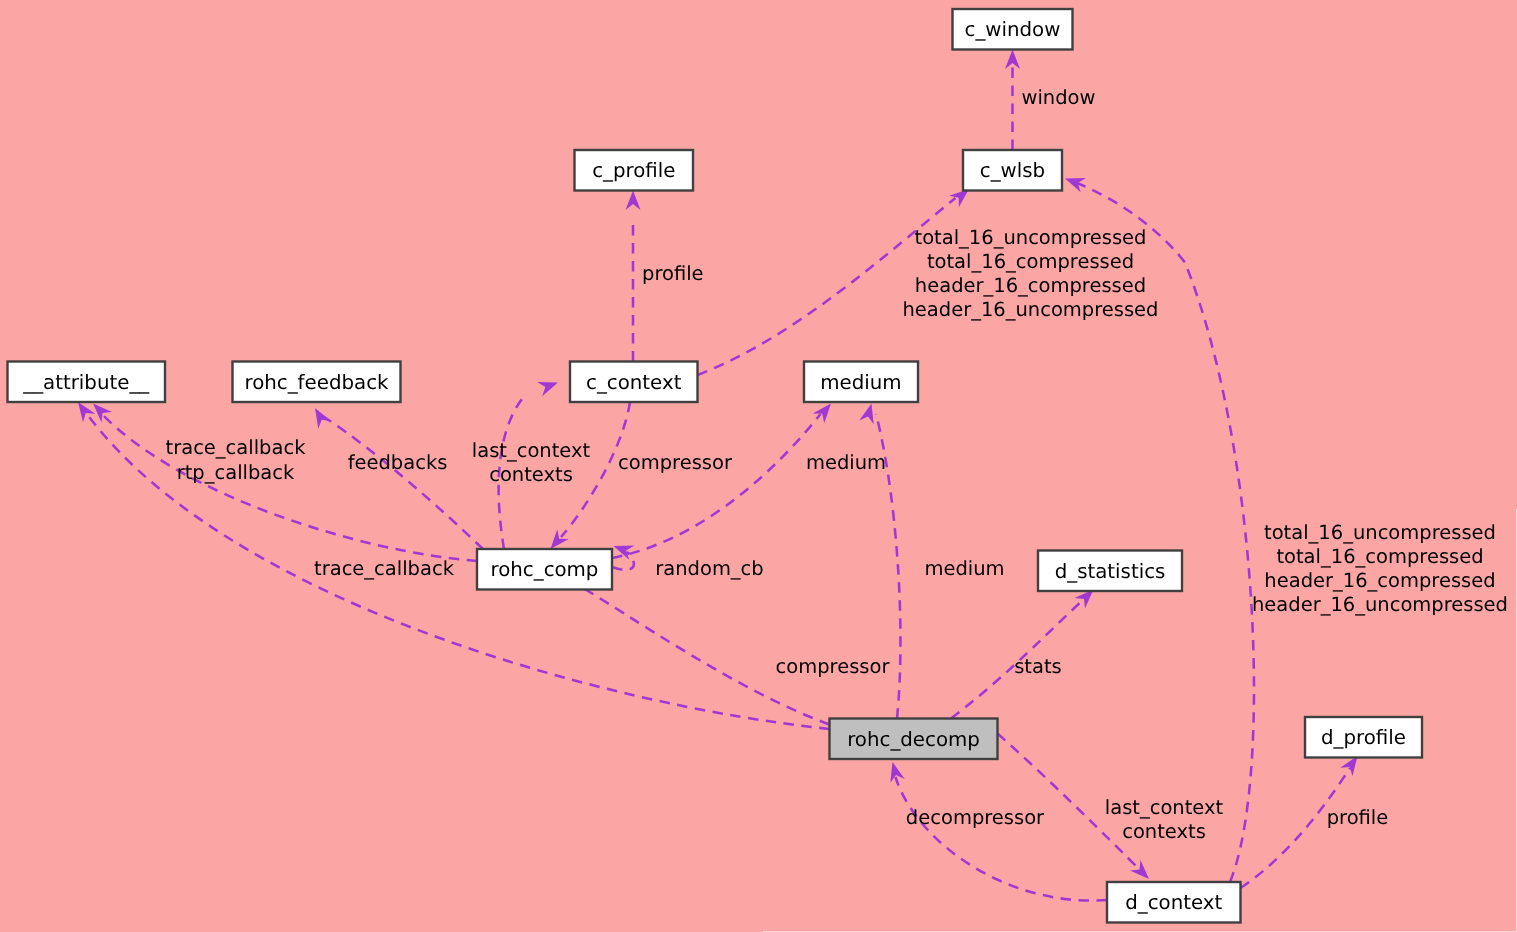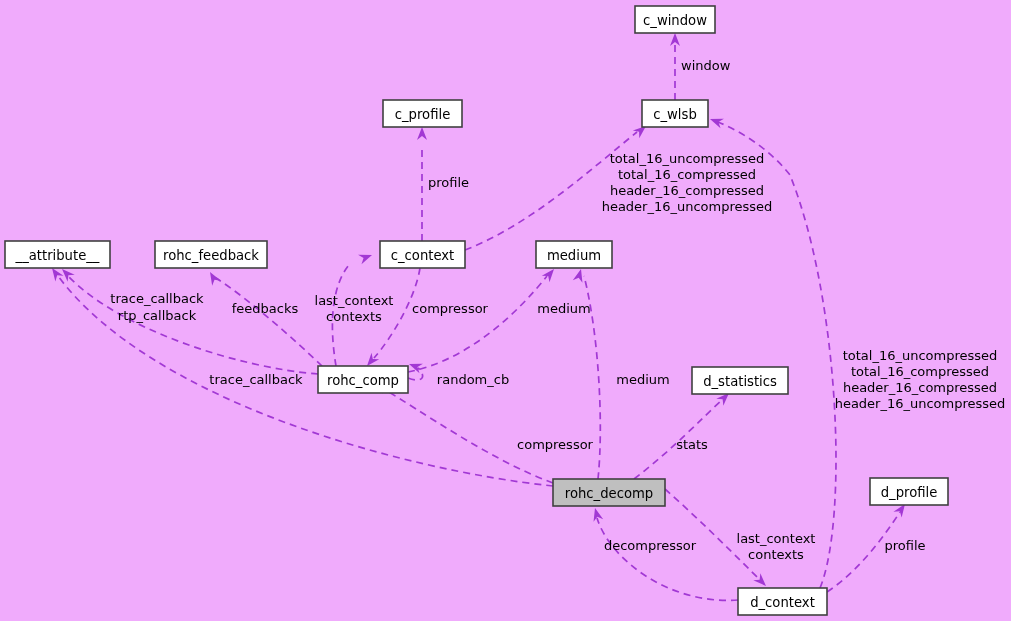--- a/index.html
+++ b/index.html
@@ -7,21 +7,21 @@
     padding: 0;
     background: #ffffff;
   }
   body {
     font-family: "DejaVu Sans", "Liberation Sans", sans-serif;
   }
   #diagram-root {
     position: relative;
     width: 1011px;
     height: 621px;
-    background: #f0abfc;
+    background: #fca5a5;
     overflow: hidden;
   }
   svg.graph {
     display: block;
     width: 1011px;
     height: 621px;
   }
   .node-box {
     fill: #ffffff;
     stroke: #404040;

